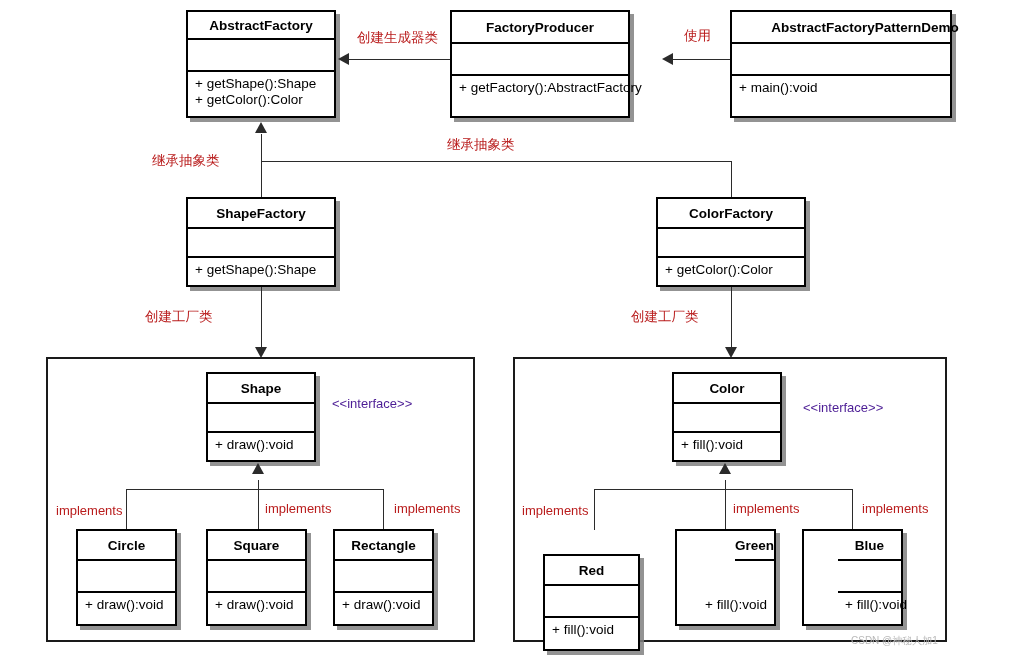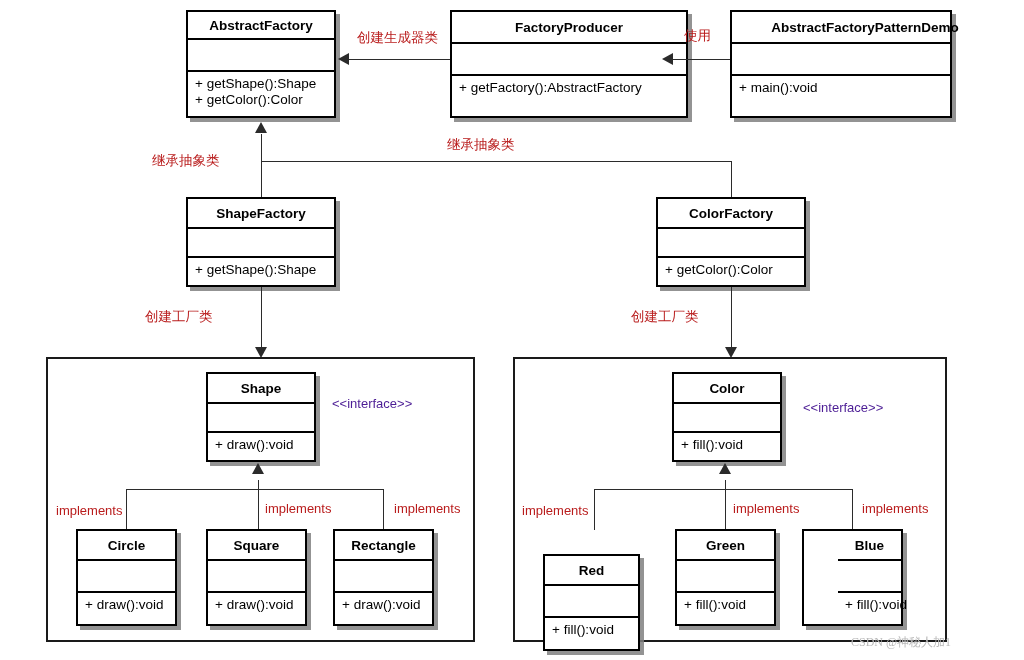--- a/index.html
+++ b/index.html
@@ -108,41 +108,41 @@
     font-size: 13.5px;
   }
   .stereotype {
     position: absolute;
     font-size: 13px;
     color: #4c1d95;
     white-space: nowrap;
   }
   .watermark {
     position: absolute;
-    font-size: 12px;
+    font-size: 10px;
     color: #b9b9b9;
     white-space: nowrap;
-    font-family: Liberation Serif, serif;
+    font-family: Liberation Sans, sans-serif;
   }
 </style>
 </head>
 <body>
 
 <div id="canvas">
 
   <div class="uml-box" style="left:186px; top:10px; width:150px; height:108px;">
     <div class="uml-title" style="height:28px;">AbstractFactory</div>
     <div class="uml-attrs" style="height:32px;"></div>
     <div class="uml-methods">
       <div>+ getShape():Shape</div>
       <div>+ getColor():Color</div>
     </div>
   </div>
 
-  <div class="uml-box" style="left:450px; top:10px; width:238px; height:108px;">
+  <div class="uml-box" style="left:450px; top:10px; width:180px; height:108px;">
     <div class="uml-title" style="height:32px;">FactoryProducer</div>
     <div class="uml-attrs" style="height:32px;"></div>
     <div class="uml-methods">
       <div>+ getFactory():AbstractFactory</div>
     </div>
   </div>
 
   <div class="uml-box" style="left:730px; top:10px; width:222px; height:108px;">
     <div class="uml-title" style="height:32px;padding-left:48px;">AbstractFactoryPatternDemo</div>
     <div class="uml-attrs" style="height:32px;"></div>
@@ -259,21 +259,21 @@
   <div class="label" style="left:862px; top:501px;">implements</div>
 
   <div class="uml-box" style="left:543px; top:554px; width:97px; height:97px;">
     <div class="uml-title" style="height:30px;">Red</div>
     <div class="uml-attrs" style="height:32px;"></div>
     <div class="uml-methods">
       <div>+ fill():void</div>
     </div>
   </div>
 
-  <div class="uml-box" style="left:675px; top:529px; width:101px; height:97px;">
+  <div class="uml-box" style="left:675px; top:529px; width:101px; height:97px;align-items:flex-end;">
     <div class="uml-title" style="height:30px;">Green</div>
     <div class="uml-attrs" style="height:32px;"></div>
     <div class="uml-methods">
       <div>+ fill():void</div>
     </div>
   </div>
 
   <div class="uml-box" style="left:802px; top:529px; width:101px; height:97px;padding-left:34px;">
     <div class="uml-title" style="height:30px;">Blue</div>
     <div class="uml-attrs" style="height:32px;"></div>

